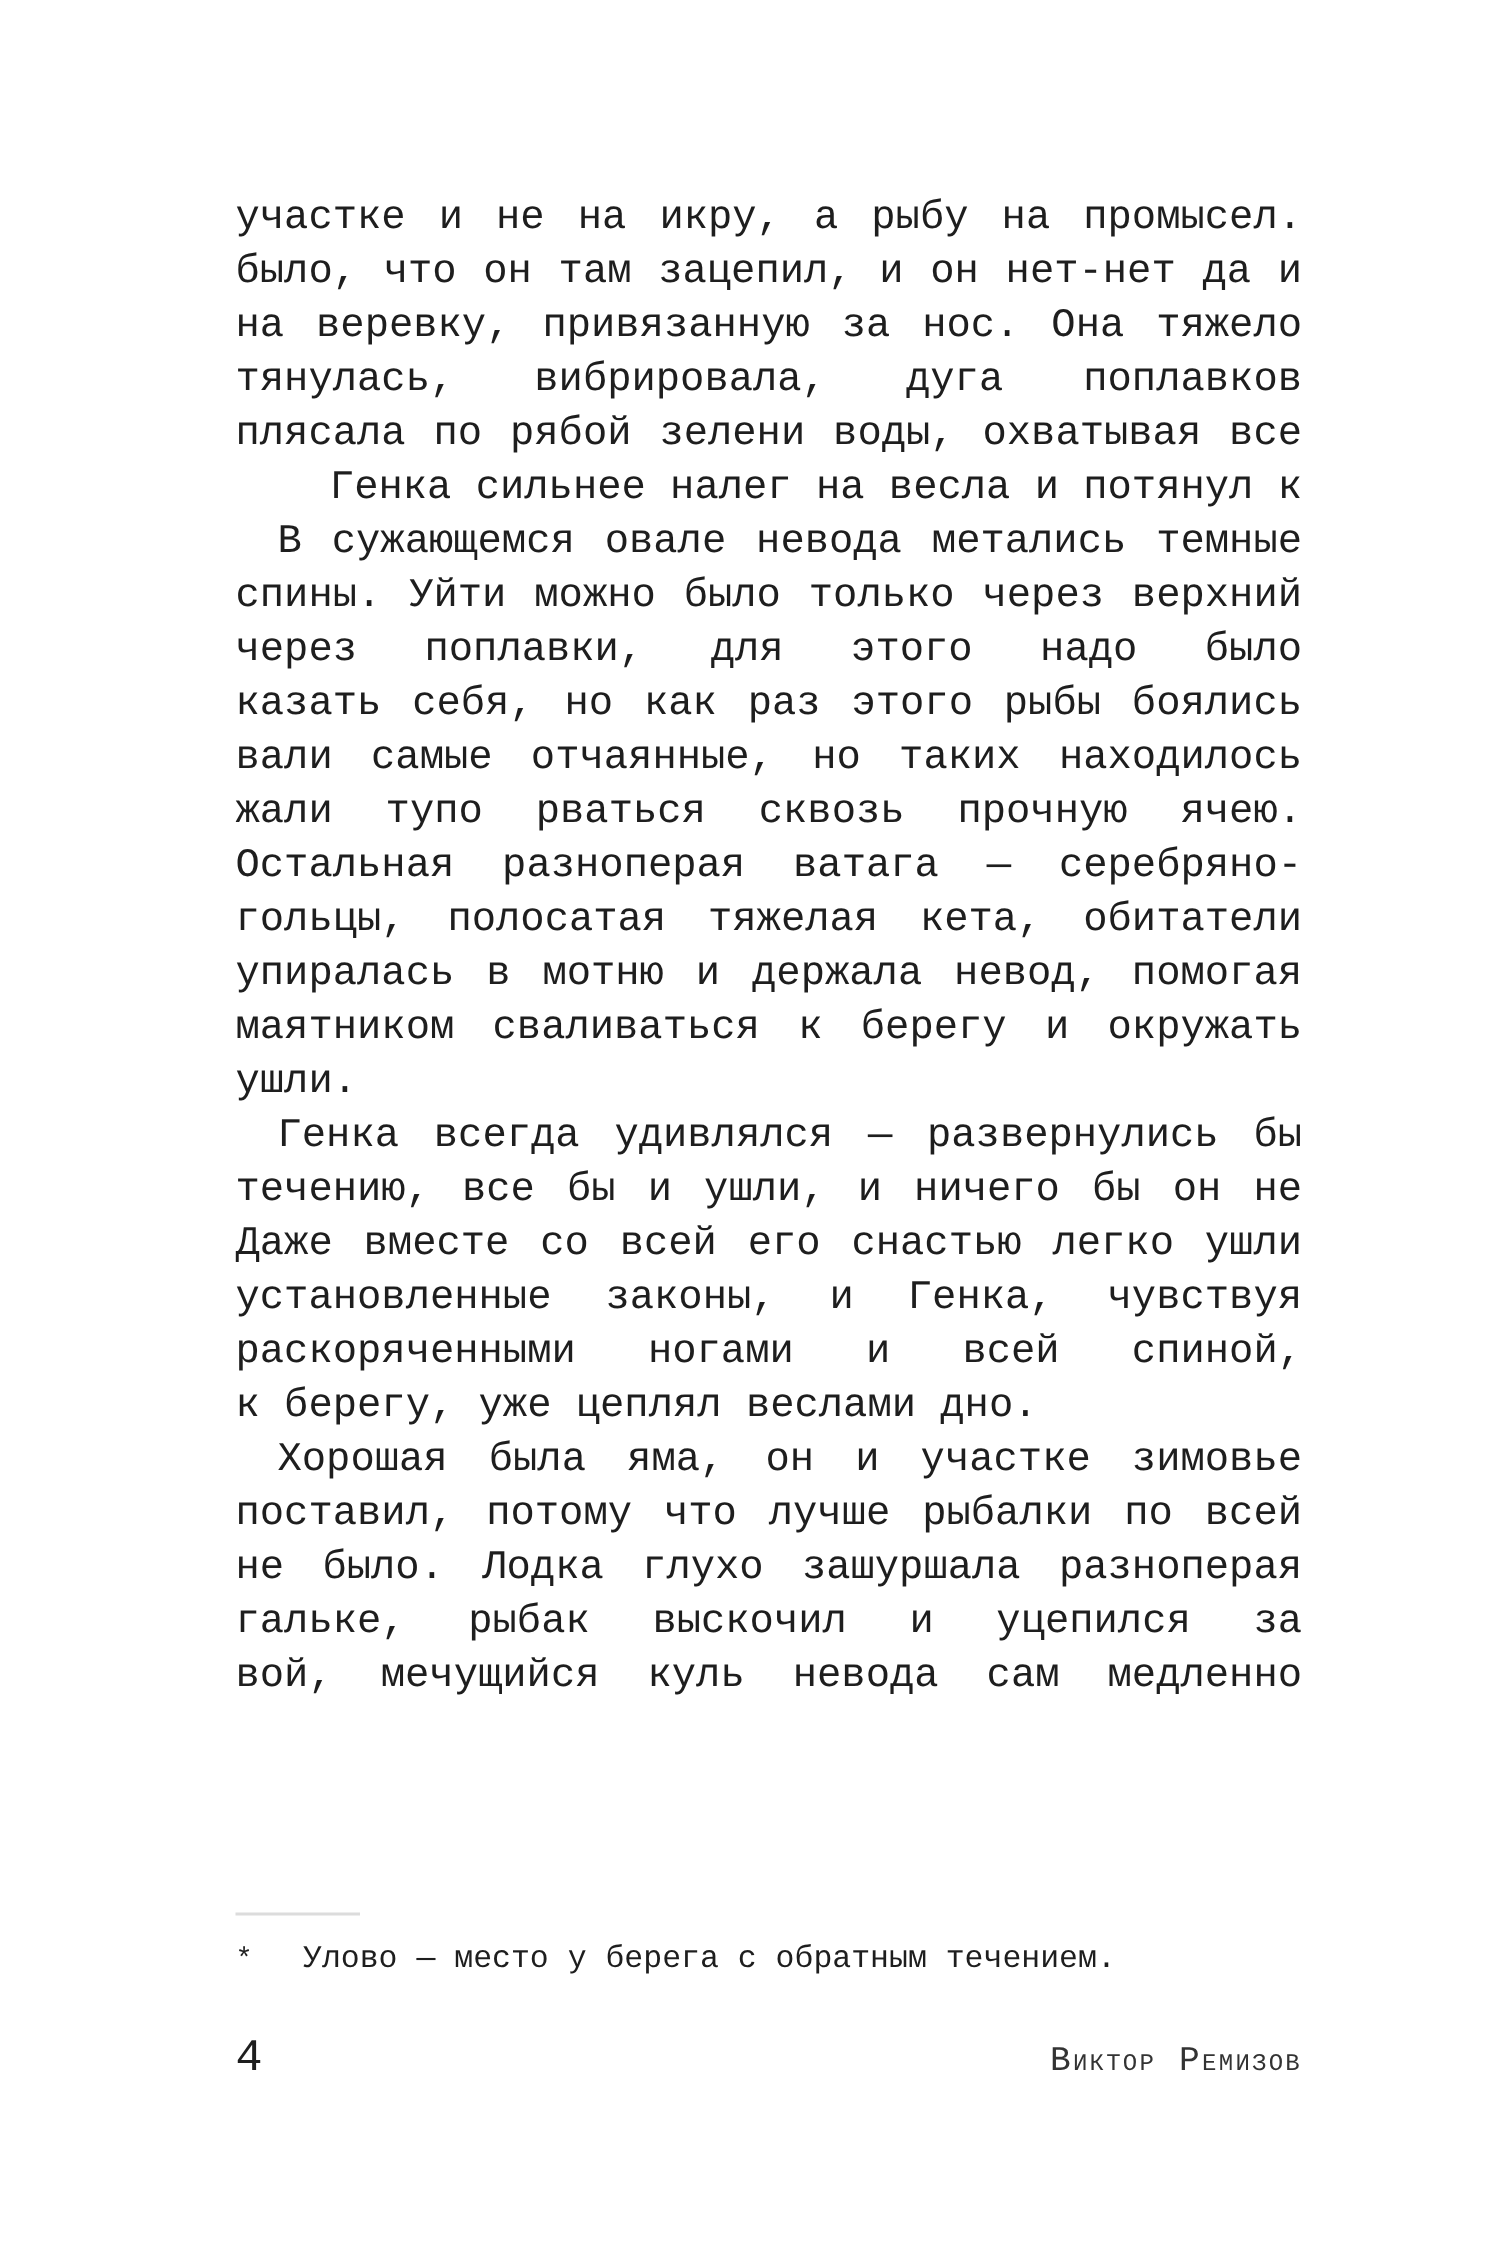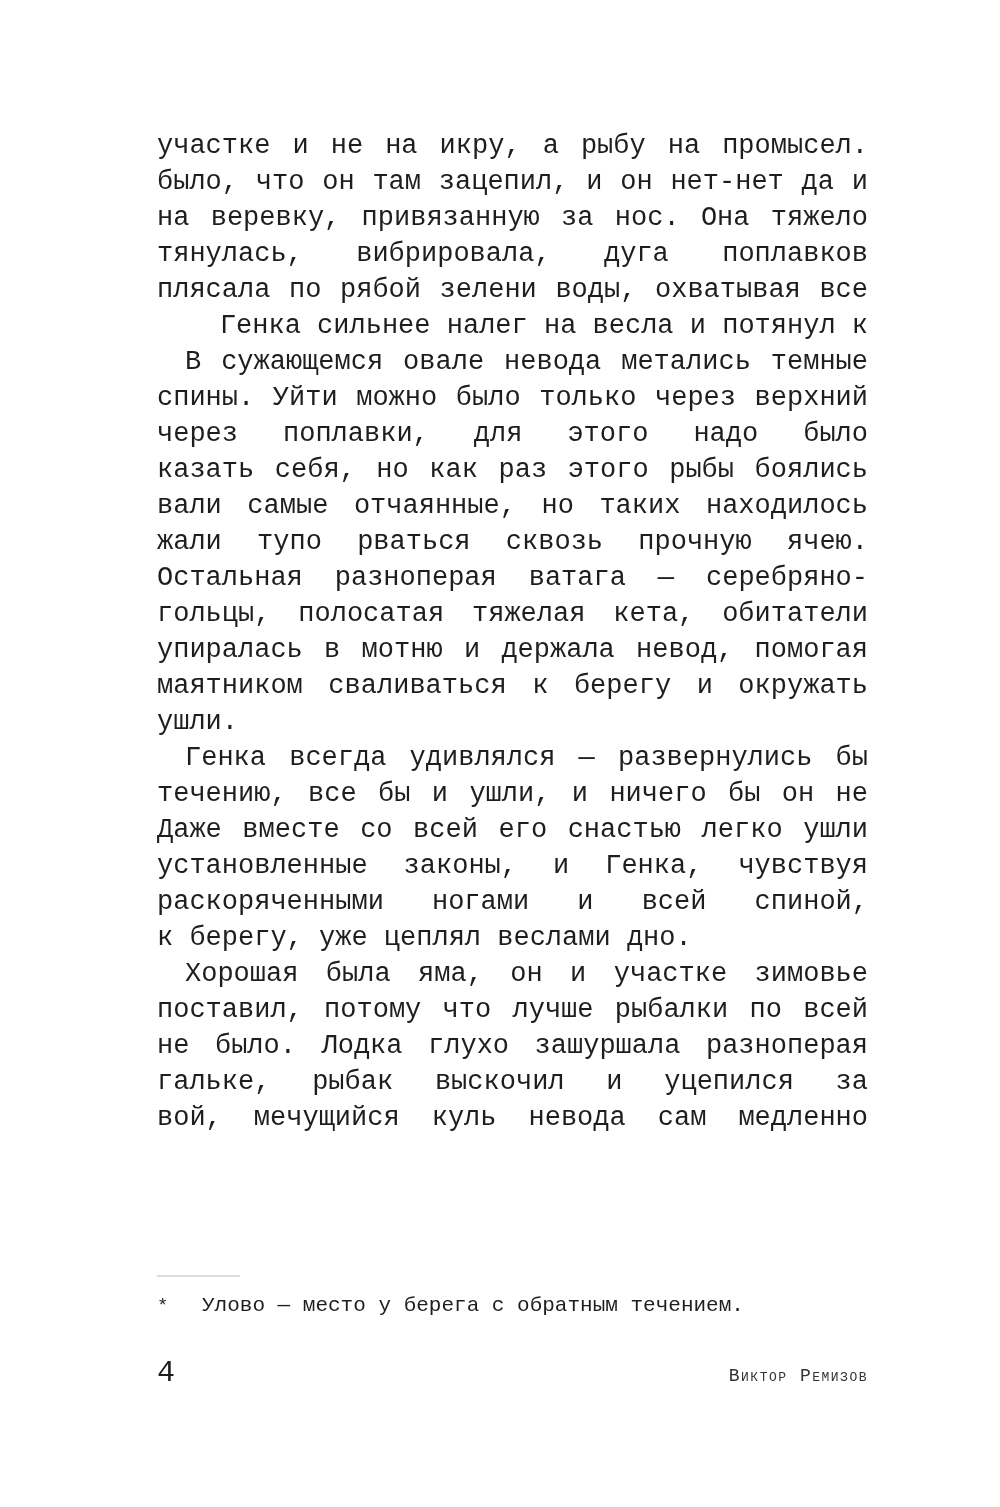--- a/index.html
+++ b/index.html
@@ -70,21 +70,21 @@
     display: flex;
     justify-content: space-between;
     align-items: baseline;
   }
   .page-number {
     font-size: 30px;
     line-height: 34px;
     color: #1e1e1e;
   }
   .author-name {
-    font-size: 18px;
+    font-size: 23px;
     line-height: 34px;
     font-variant: small-caps;
     letter-spacing: 1.5px;
     color: #333333;
   }
 </style>
 </head>
 <body>
 
 <div class="page">

